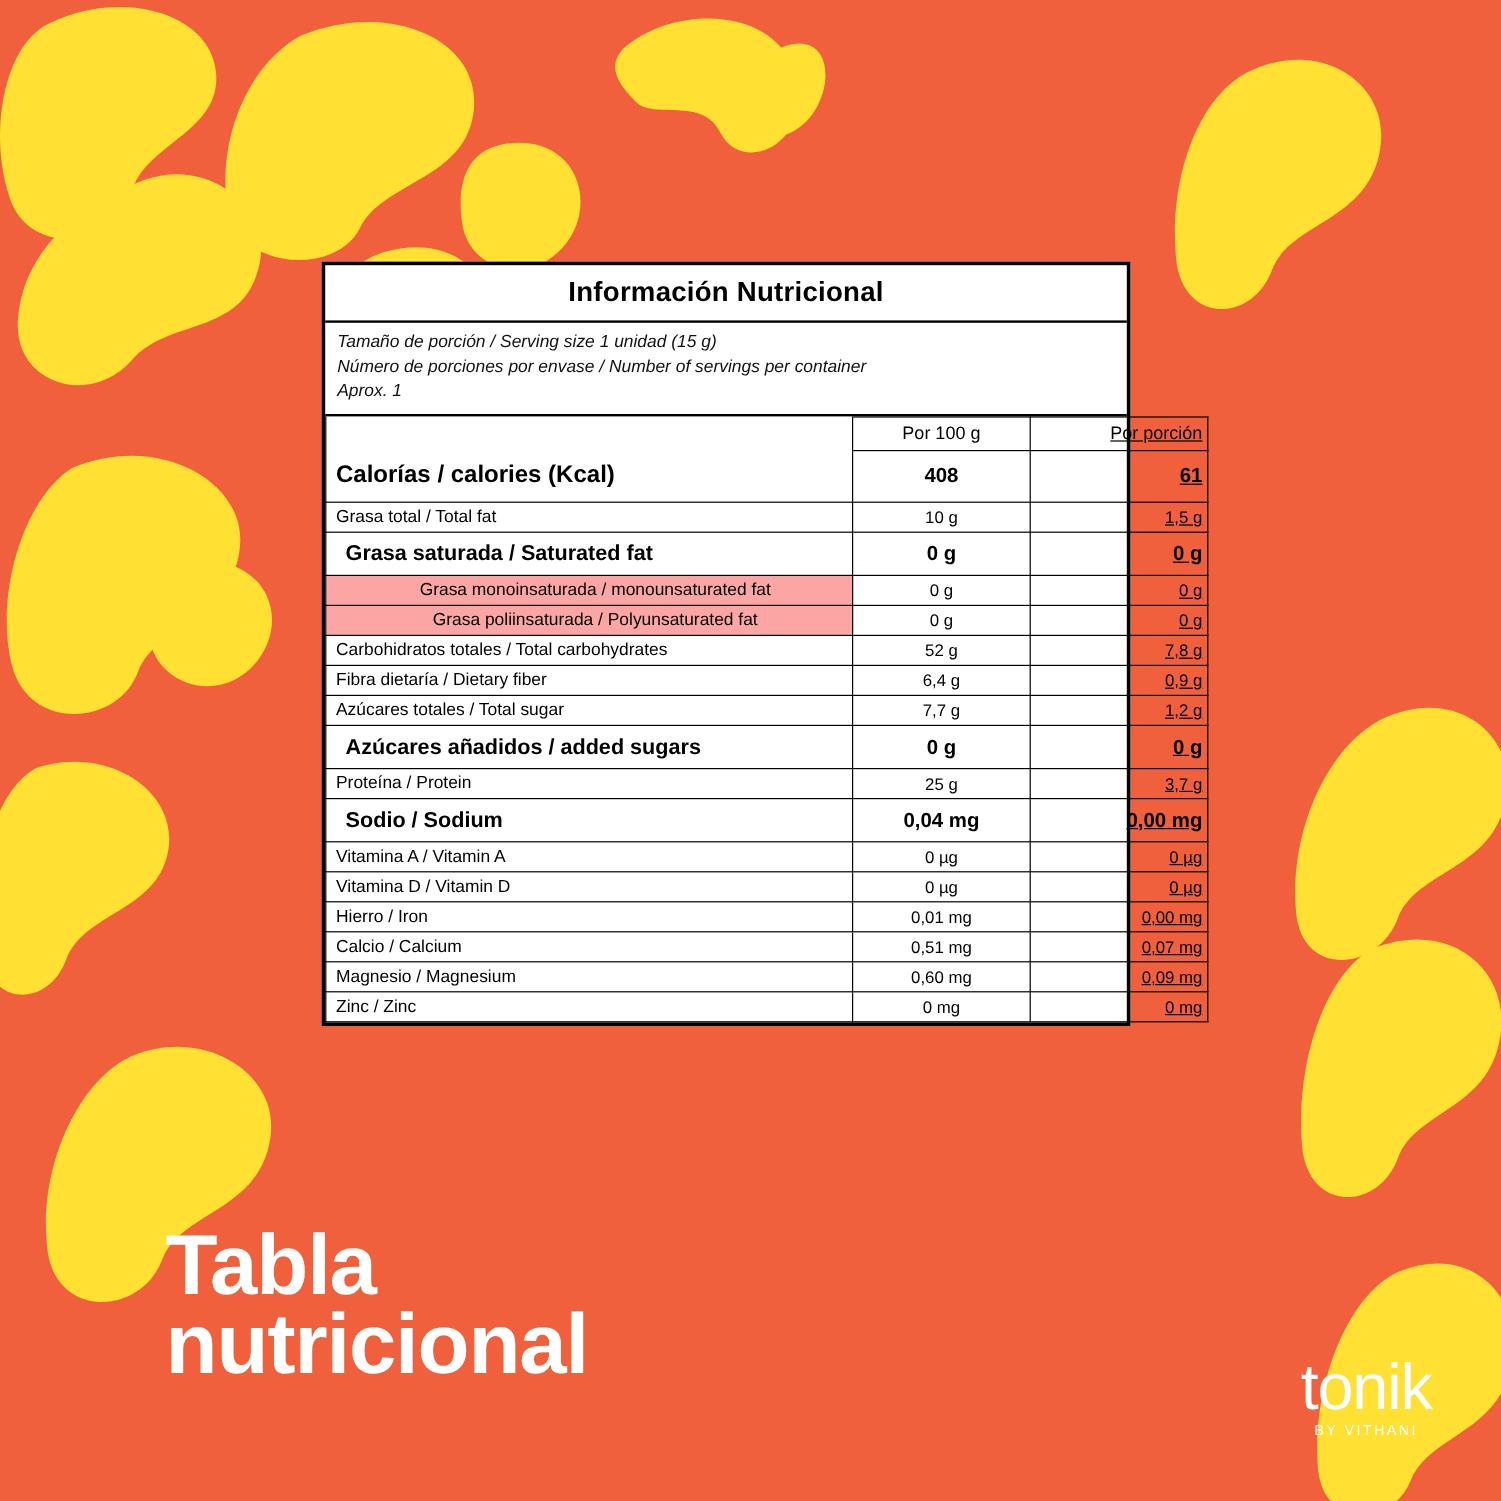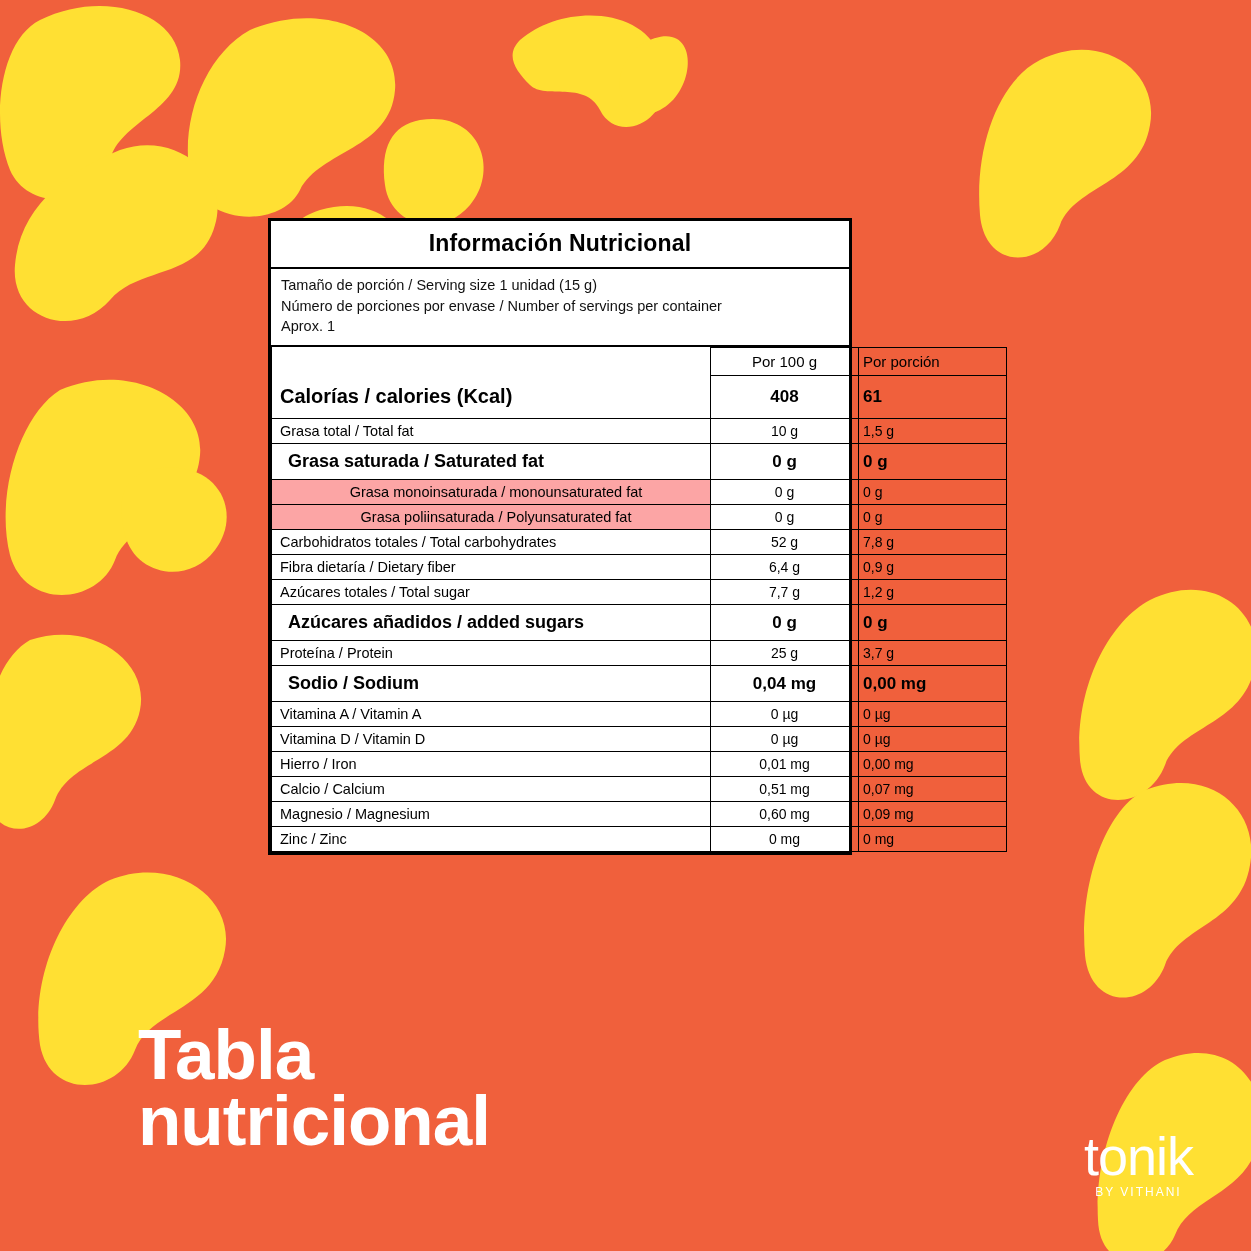--- a/index.html
+++ b/index.html
@@ -7,36 +7,36 @@
     width:1251px;height:1251px;
     background:#f0603c;
     font-family:"Liberation Sans", sans-serif;
     overflow:hidden;position:relative;
   }
   .bg-shapes{position:absolute;inset:0;pointer-events:none;}
   .bg-shapes svg{display:block;width:1251px;height:1251px;}
 
   
   .panel{
-    position:absolute;left:268px;top:218px;width:584px;
+    position:absolute;left:268px;top:218px;width:674px;
     background:#ffffff;border:3px solid #000;
     box-sizing:border-box;
   }
   .panel .title{
     text-align:center;font-size:23px;font-weight:bold;color:#000;
     padding:9px 0 10px;border-bottom:2px solid #000;letter-spacing:.2px;
   }
   .serving{
-    padding:6px 10px 8px;border-bottom:2px solid #000;font-size:14.5px;color:#111;line-height:1.42;
+    padding:6px 10px 8px;border-bottom:2px solid #000;font-size:14.5px;color:#111;line-height:1.42;font-style:italic;
   }
   table.nut{width:100%;border-collapse:collapse;table-layout:fixed;}
   table.nut td{border:1px solid #000;vertical-align:middle;color:#000;}
   .c-name{width:430px;padding:4px 8px;font-size:14.5px;}
   .c-val{width:139px;text-align:center;font-size:14px;padding:4px 4px;}
-  .c-val2{width:139px;text-align:left;font-size:14px;padding:4px 4px;}
+  .c-val2{width:139px;text-align:right;font-size:14px;padding:4px 4px;text-decoration:underline;}
 
   tr.hdrrow td{font-size:15px;padding:5px 4px;}
   tr.hdrrow td.c-name{border-bottom:none;border-top:none;}
 
   tr.cal td{font-weight:bold;}
   tr.cal .c-name{font-size:20px;padding:10px 8px;border-top:none;}
   tr.cal .c-val,tr.cal .c-val2{font-size:17px;}
 
   tr.bold .c-name{font-size:18px;font-weight:bold;padding:7px 8px 7px 16px;}
   tr.bold .c-val,tr.bold .c-val2{font-size:17px;font-weight:bold;}

